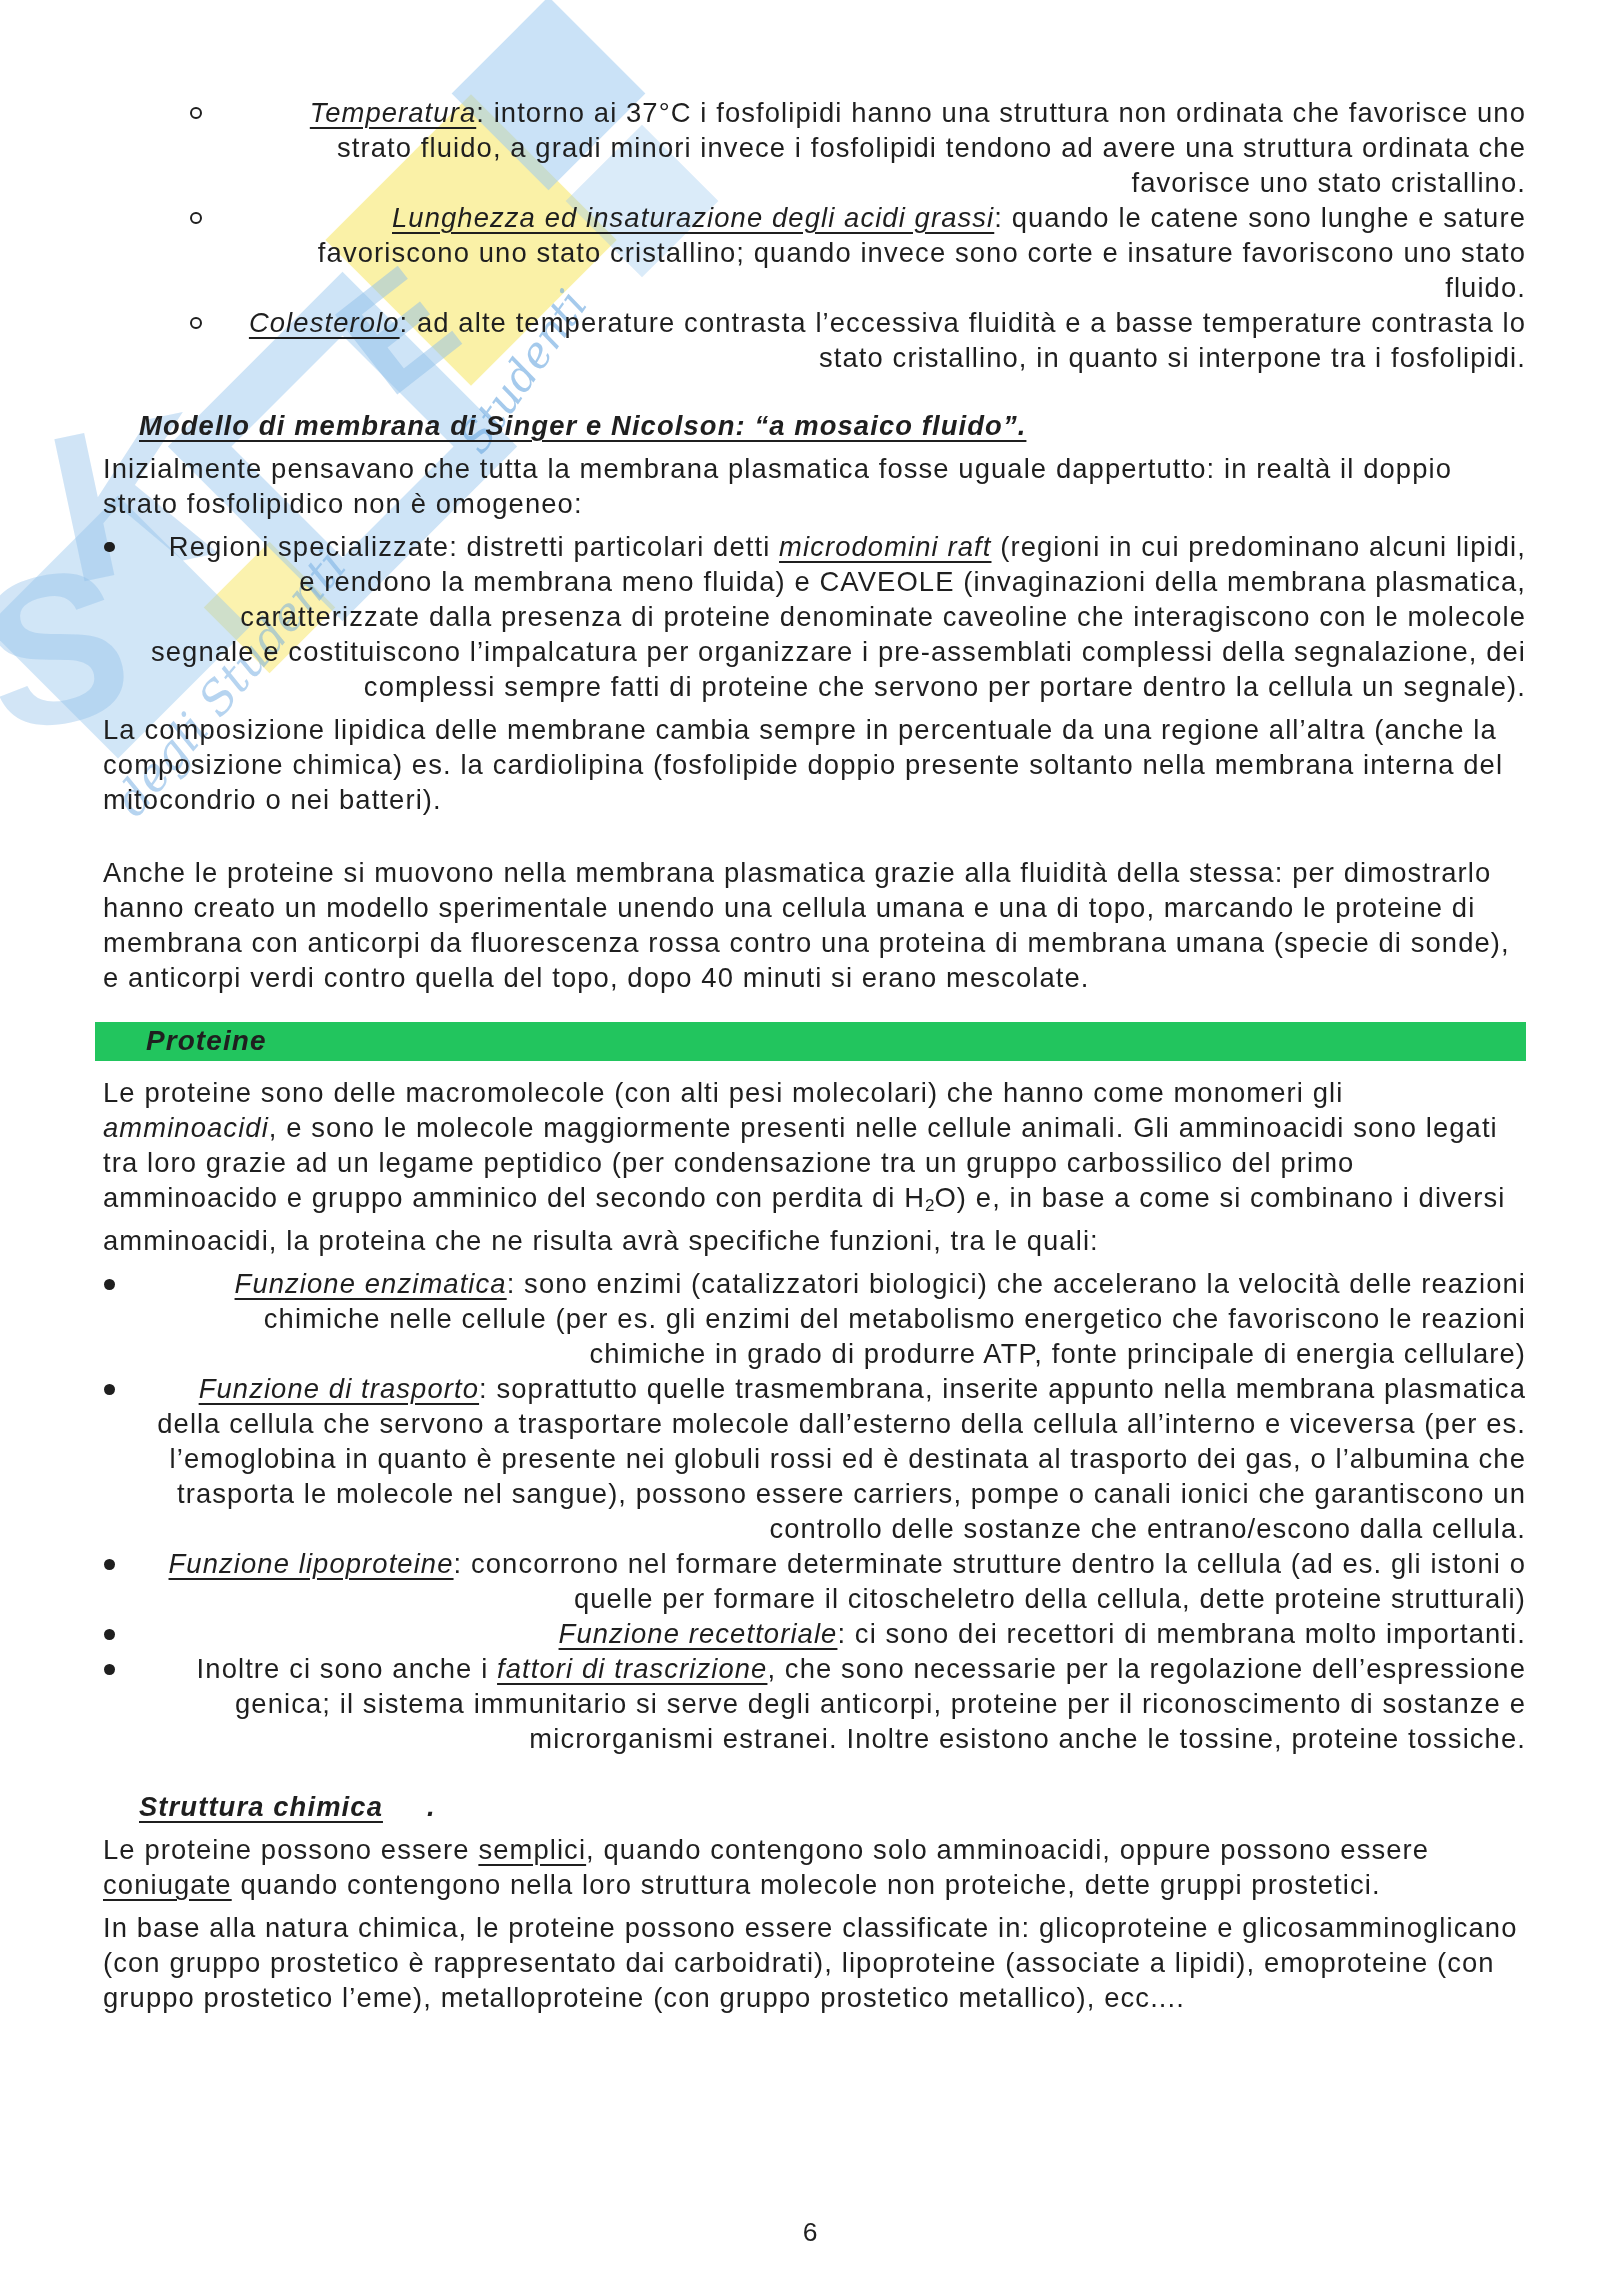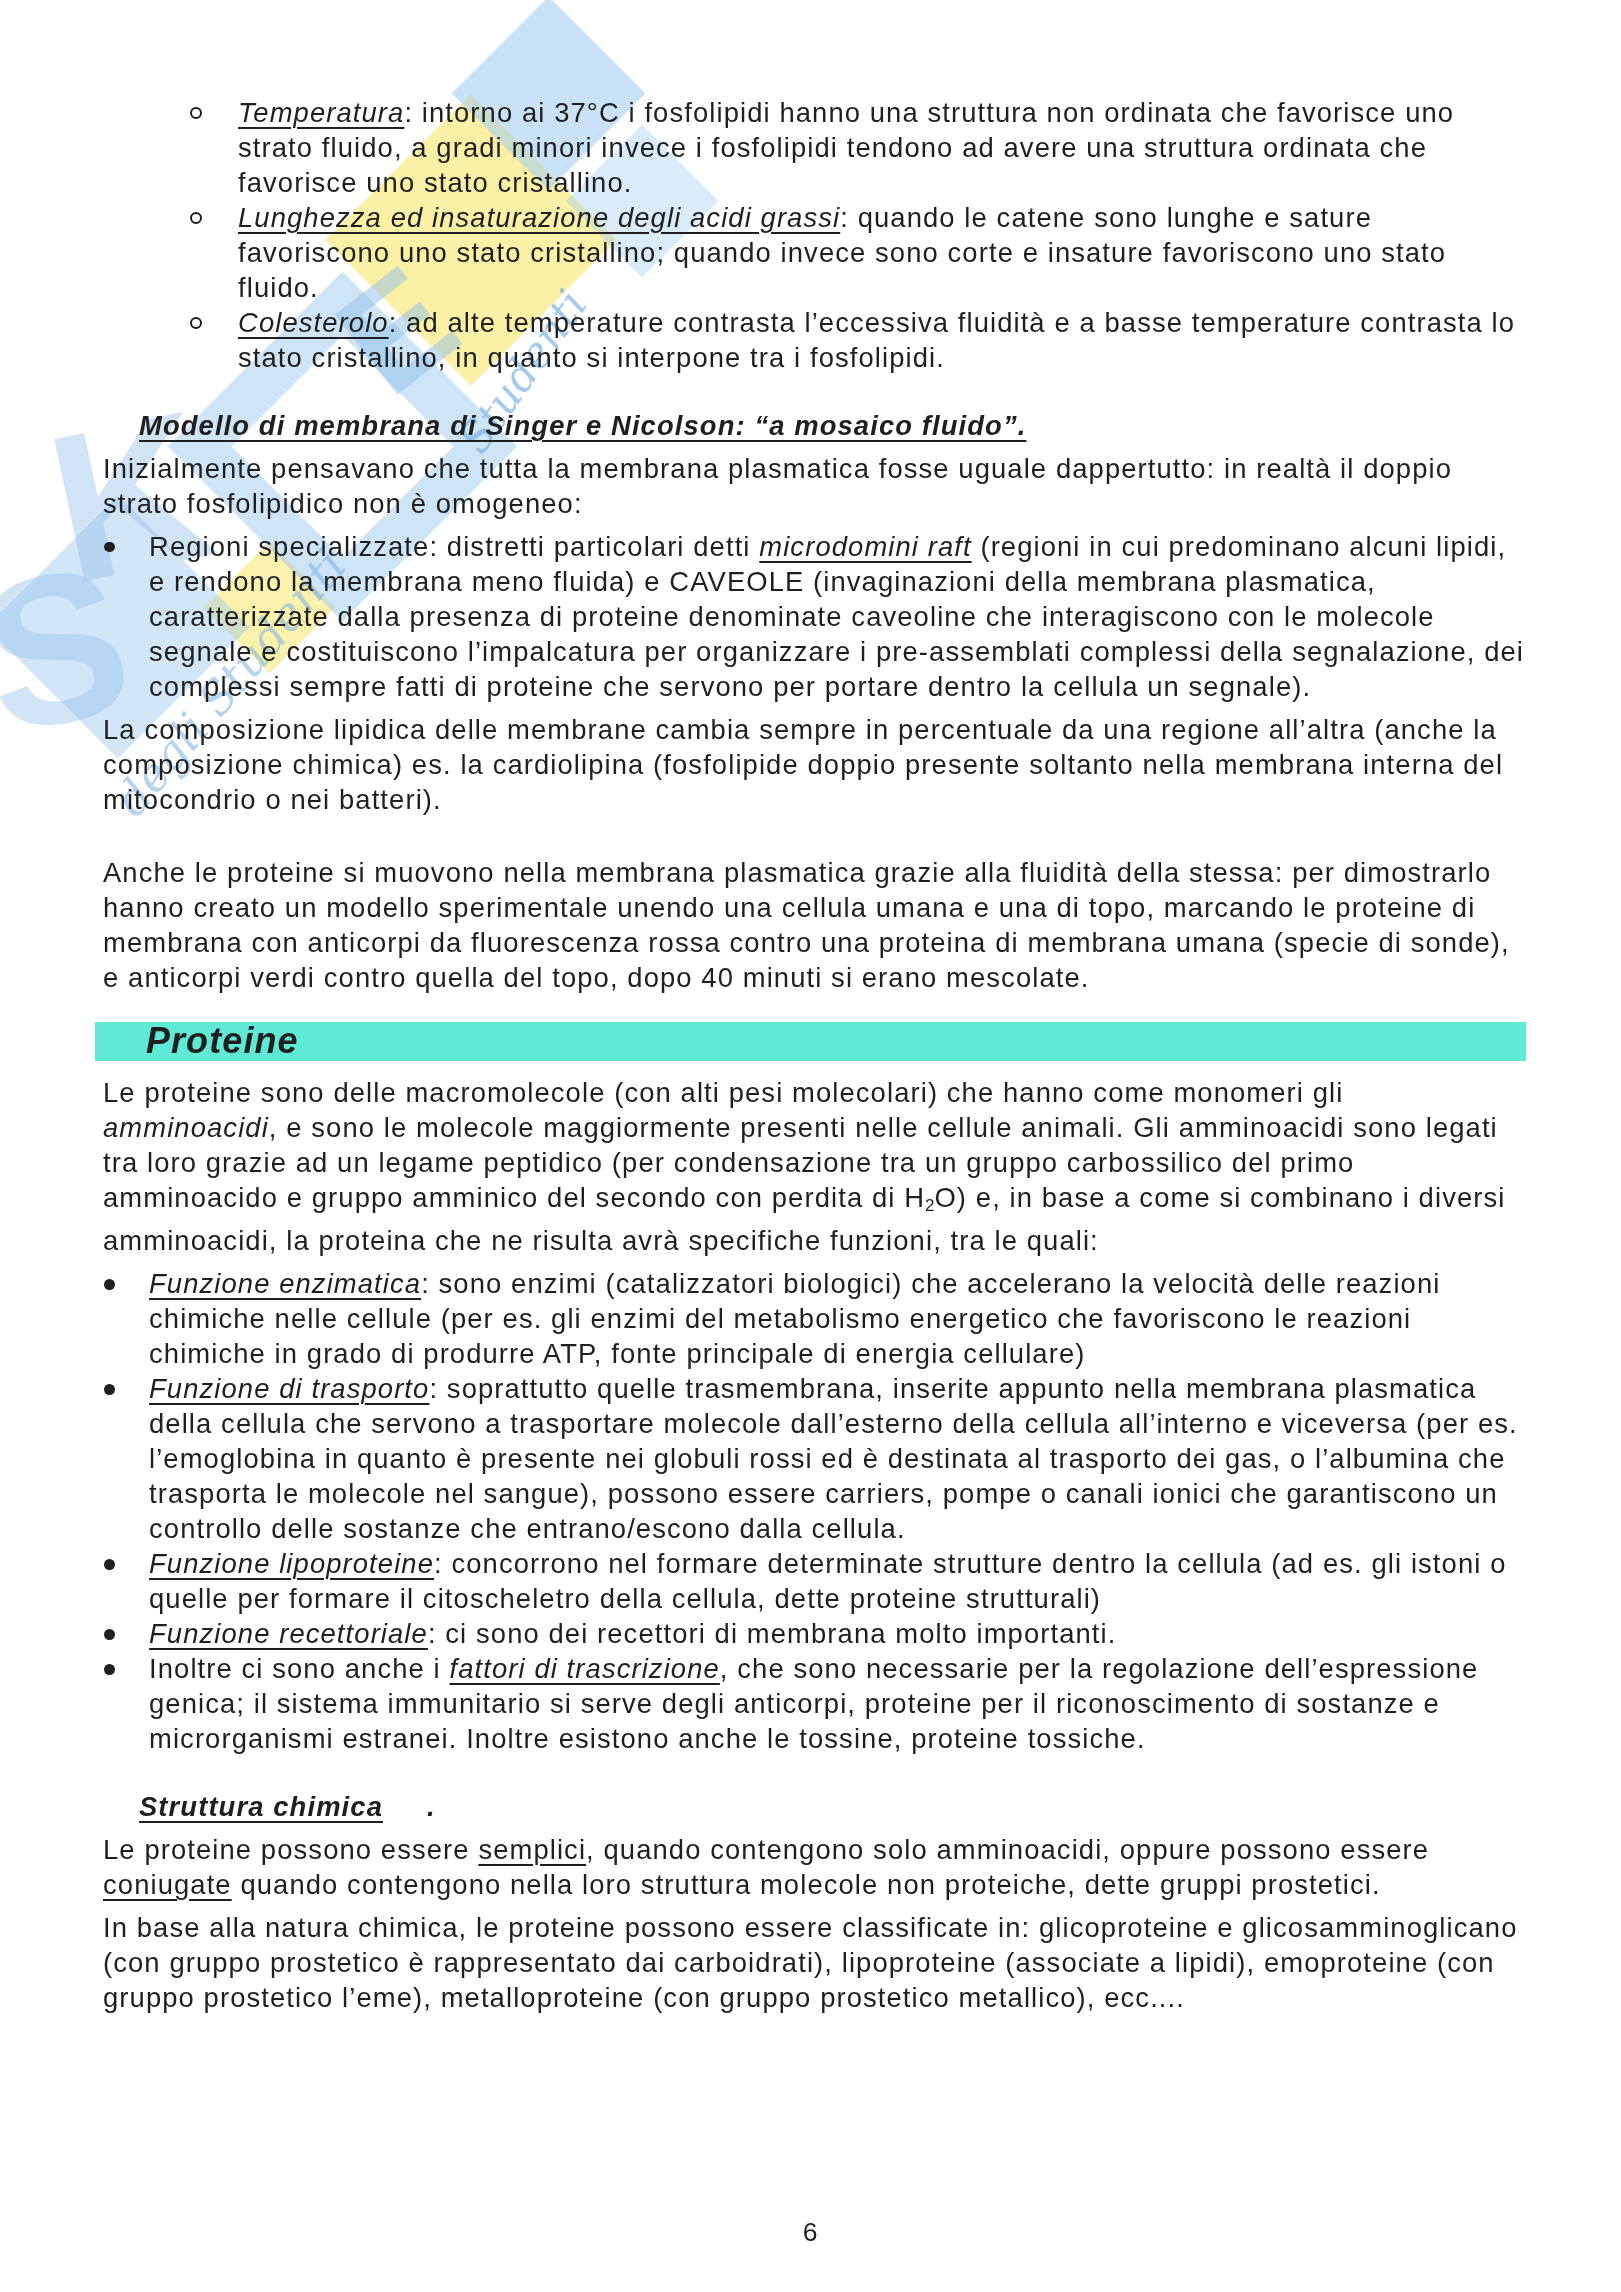--- a/index.html
+++ b/index.html
@@ -25,28 +25,28 @@
   .wms.s1{left:490px;top:412px;font-size:43px;transform:rotate(-55deg);}
   .wms.s2{left:145px;top:772px;font-size:46px;transform:rotate(-50deg);color:rgba(110,170,225,.5);}
   
   .doc{
     position:absolute;left:95px;top:95px;width:1431px;z-index:2;
     font-size:27.4px;line-height:35px;letter-spacing:1.1px;text-align:left;
   }
   .para{margin:8px;}
   .heading{font-weight:700;font-style:italic;}
   .bar{
-    background:#5eead4;font-weight:700;font-style:italic;
-    font-size:36px;line-height:37px;padding:0 0 2px 6.9px;margin:0 0 13.7px 0;
+    background:#22c55e;font-weight:700;font-style:italic;
+    font-size:28px;line-height:37px;padding:0 0 2px 6.9px;margin:0 0 13.7px 0;
   }
   .b{font-weight:700;margin-left:44px;}
   .i{font-style:italic;}
   .u{text-decoration:underline;text-decoration-thickness:2px;text-underline-offset:4.9px;}
   .sb{font-size:0.62em;vertical-align:-0.25em;letter-spacing:0;}
-  .li{display:flex;align-items:flex-start;}
+  .li{display:flex;align-items:flex-start;text-align:right;}
   .li .marker{flex:none;box-sizing:border-box;display:flex;}
   .li.main .marker{width:54px;padding-left:8.8px;}
   .li.sub .marker{width:143px;padding-left:95px;}
   .dot{width:10.8px;height:10.8px;border-radius:50%;background:#1f1f1f;margin-top:12.7px;}
   .circle{width:11.8px;height:11.8px;border-radius:50%;border:2px solid #1f1f1f;box-sizing:border-box;margin-top:11.8px;}
   .txt{flex:1;min-width:0;}
   .pageno{
     position:absolute;left:0;right:0;top:2217px;text-align:center;z-index:2;
     font-size:26.5px;letter-spacing:1px;color:#1f1f1f;
   }

